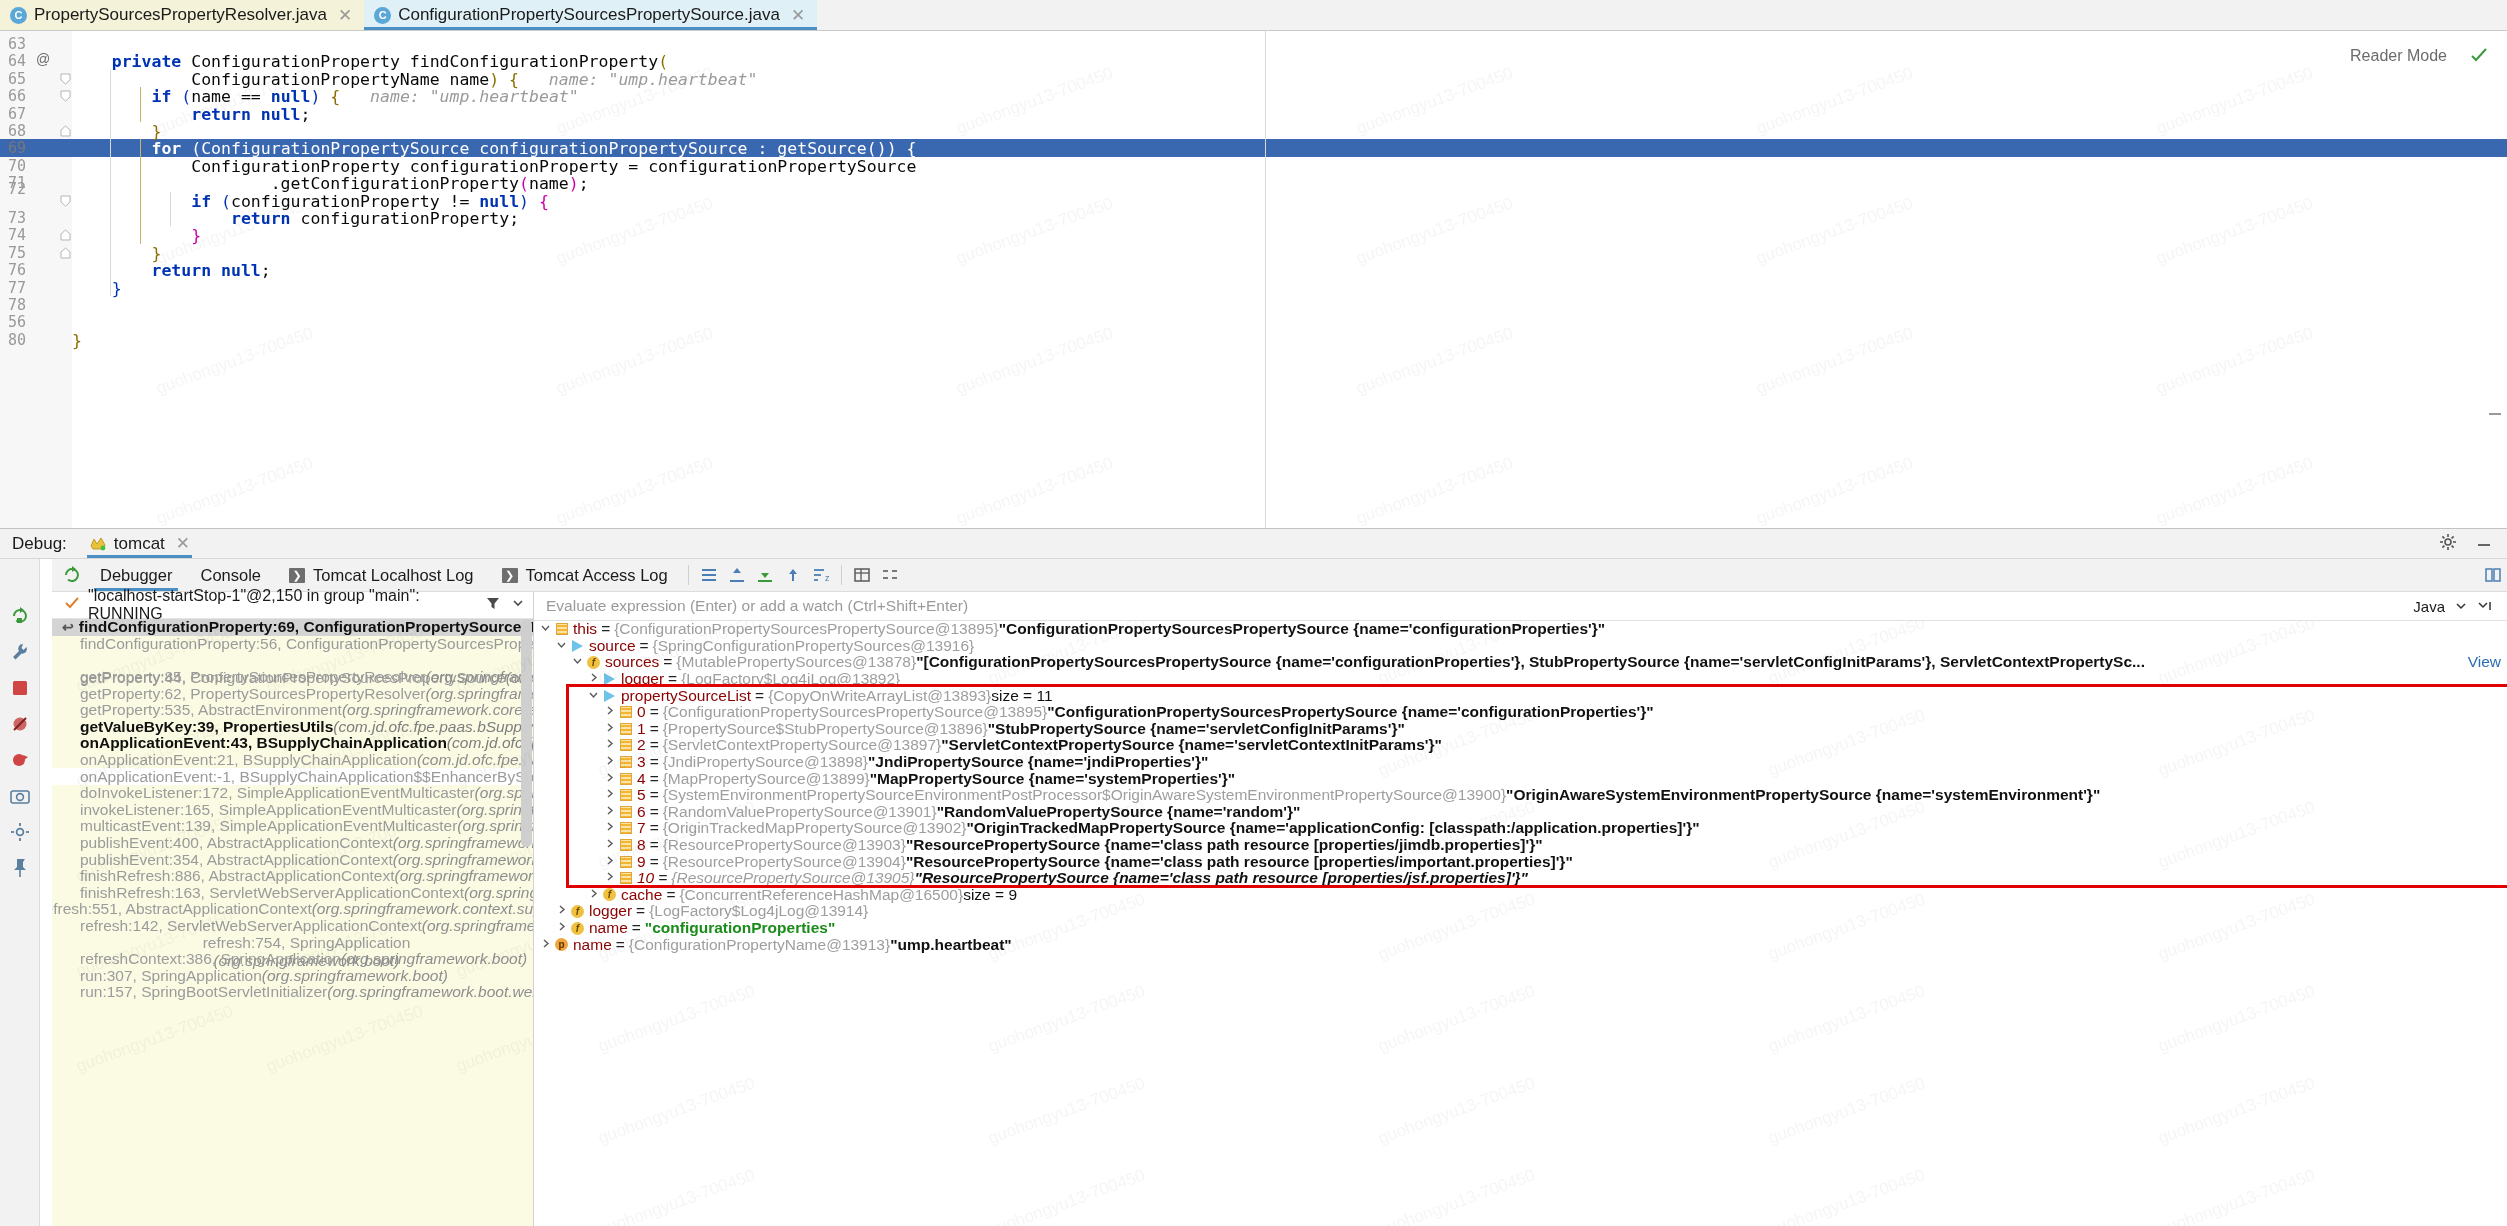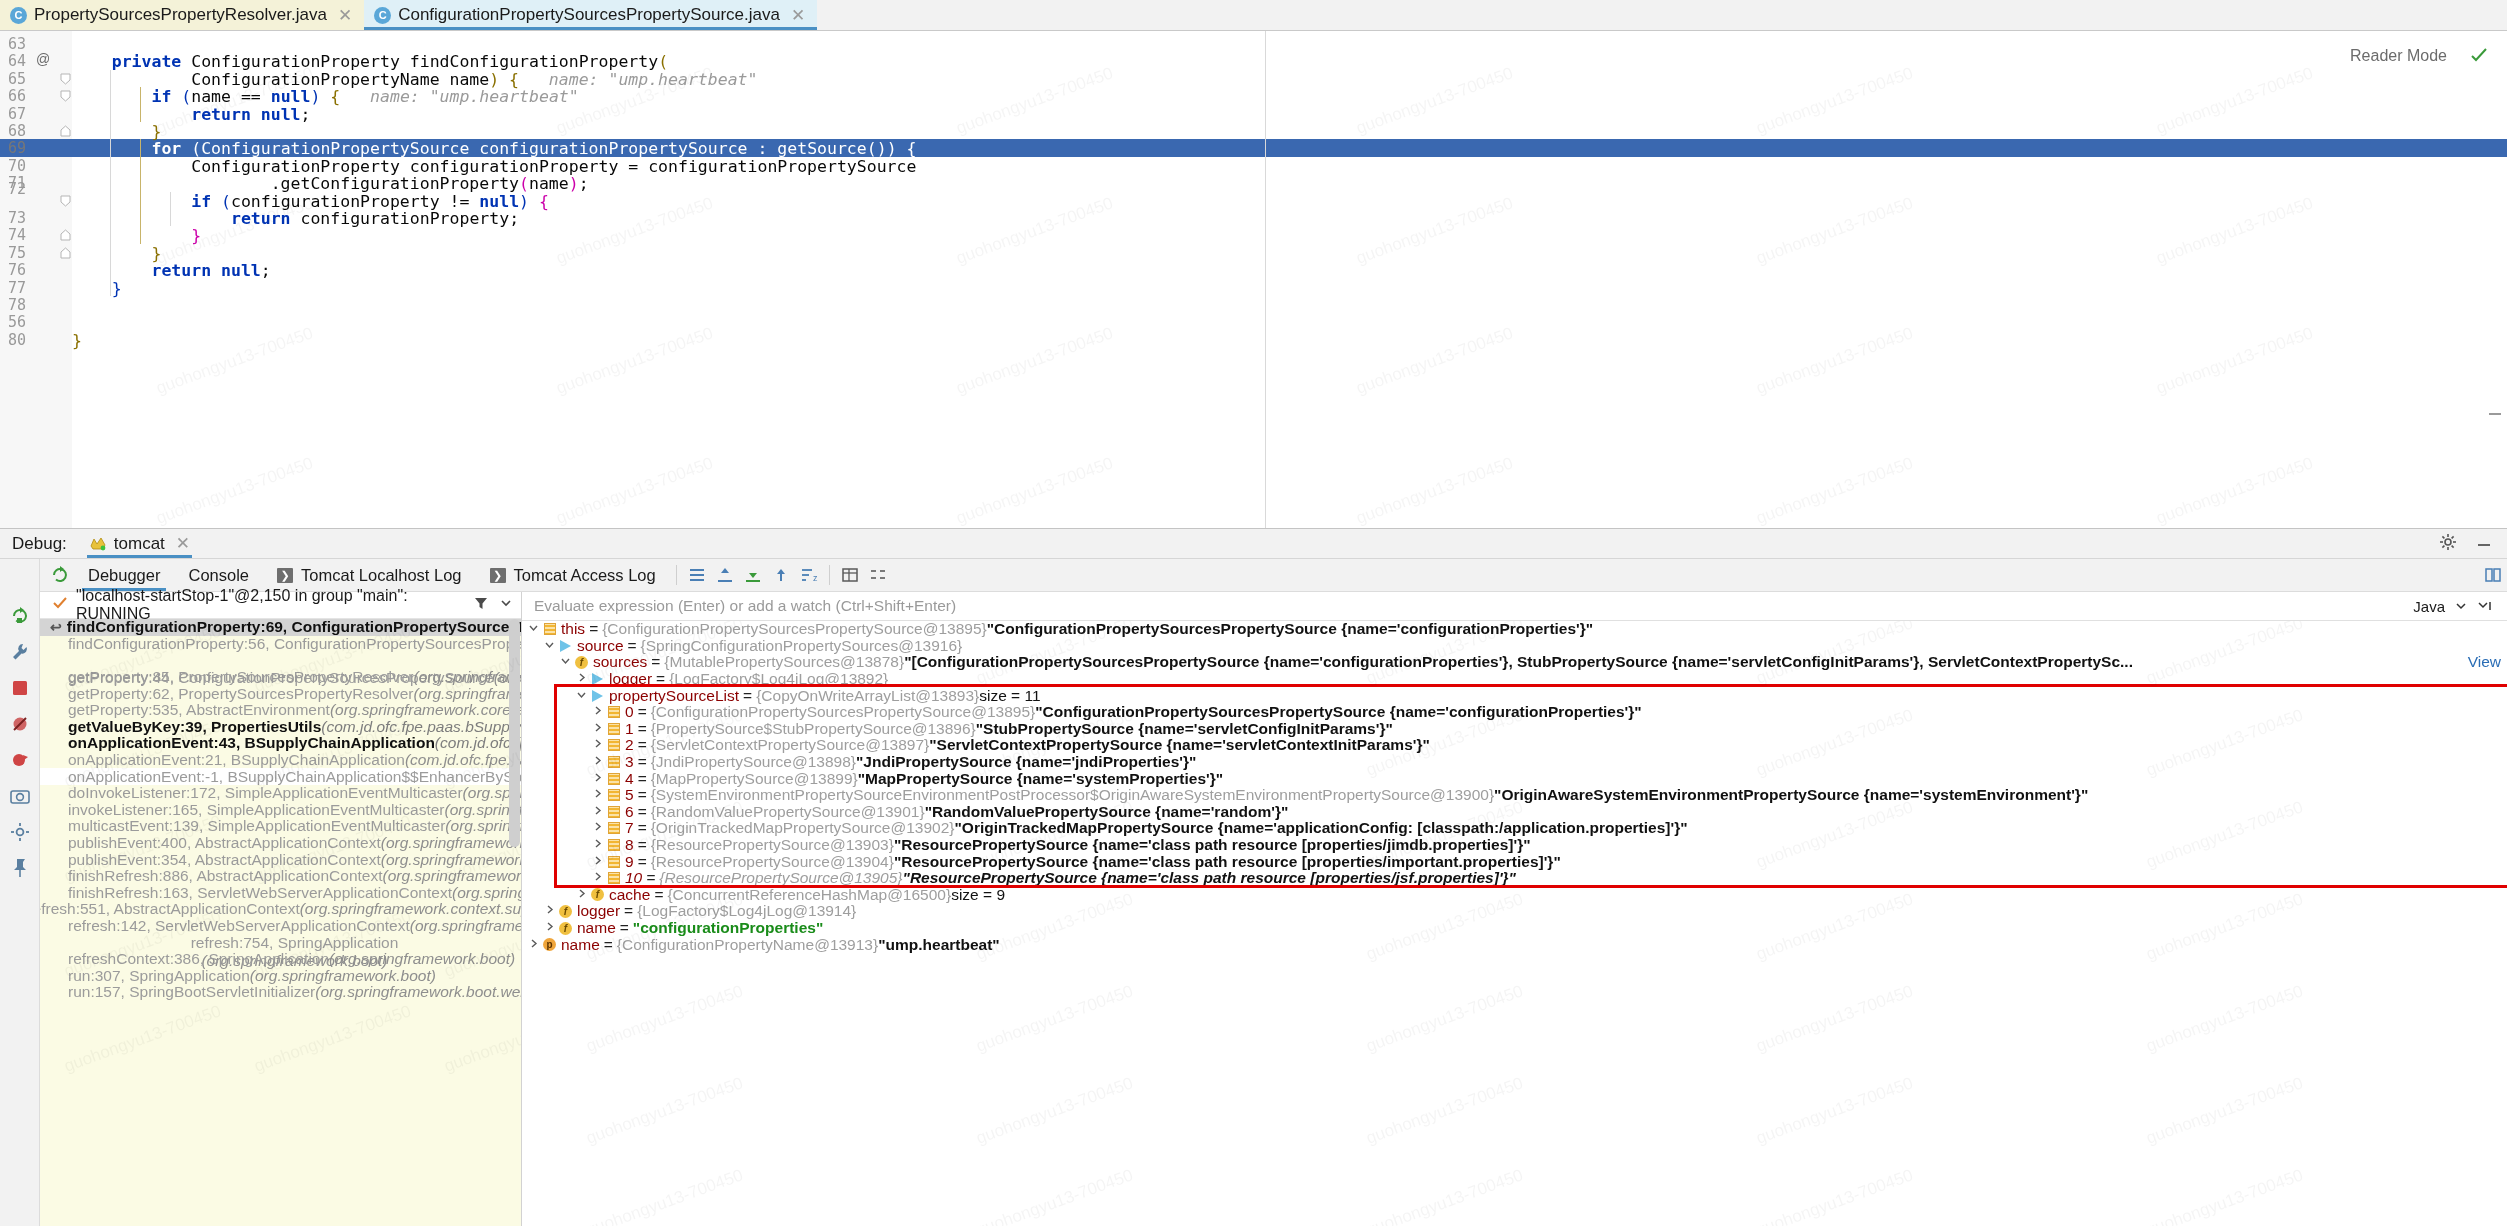--- a/index.html
+++ b/index.html
@@ -82,21 +82,21 @@
   .debug-label { font-size:17px; color:#1a1a1a; margin-right: 14px; }
   .debug-tab {
     display:flex; align-items:center; gap:7px; height:100%; padding: 0 8px;
     font-size:17px; color:#1a1a1a; position:relative;
   }
   .debug-tab:after { content:""; position:absolute; left:6px; right:6px; bottom:0; height:3px; background:#4a90c4; }
   .cat-ic { width:18px; height:16px; position:relative; display:inline-block; }
   .debug-header-right { margin-left:auto; display:flex; align-items:center; gap:18px; padding-right: 4px;}
 
   
-  .debug-body { flex: 1; display:flex; min-height: 0; background:#fff; }
+  .debug-body { flex: 1; display:flex; min-height: 0; background:#fff;gap:12px; }
   .left-rail {
     width: 40px; flex: 0 0 40px; background:#f2f2f2; border-right:1px solid #dcdcdc;
     display:flex; flex-direction:column; align-items:center; padding-top: 46px; gap: 14px;
   }
   .rail-ic { width:22px; height:22px; position:relative; }
 
   .debug-main { flex:1; display:flex; flex-direction:column; min-width:0; }
   .debug-toolbar {
     height: 33px; flex: 0 0 33px; display:flex; align-items:center; gap: 0;
     border-bottom:1px solid #dcdcdc; background:#f2f2f2; padding-left: 6px;

